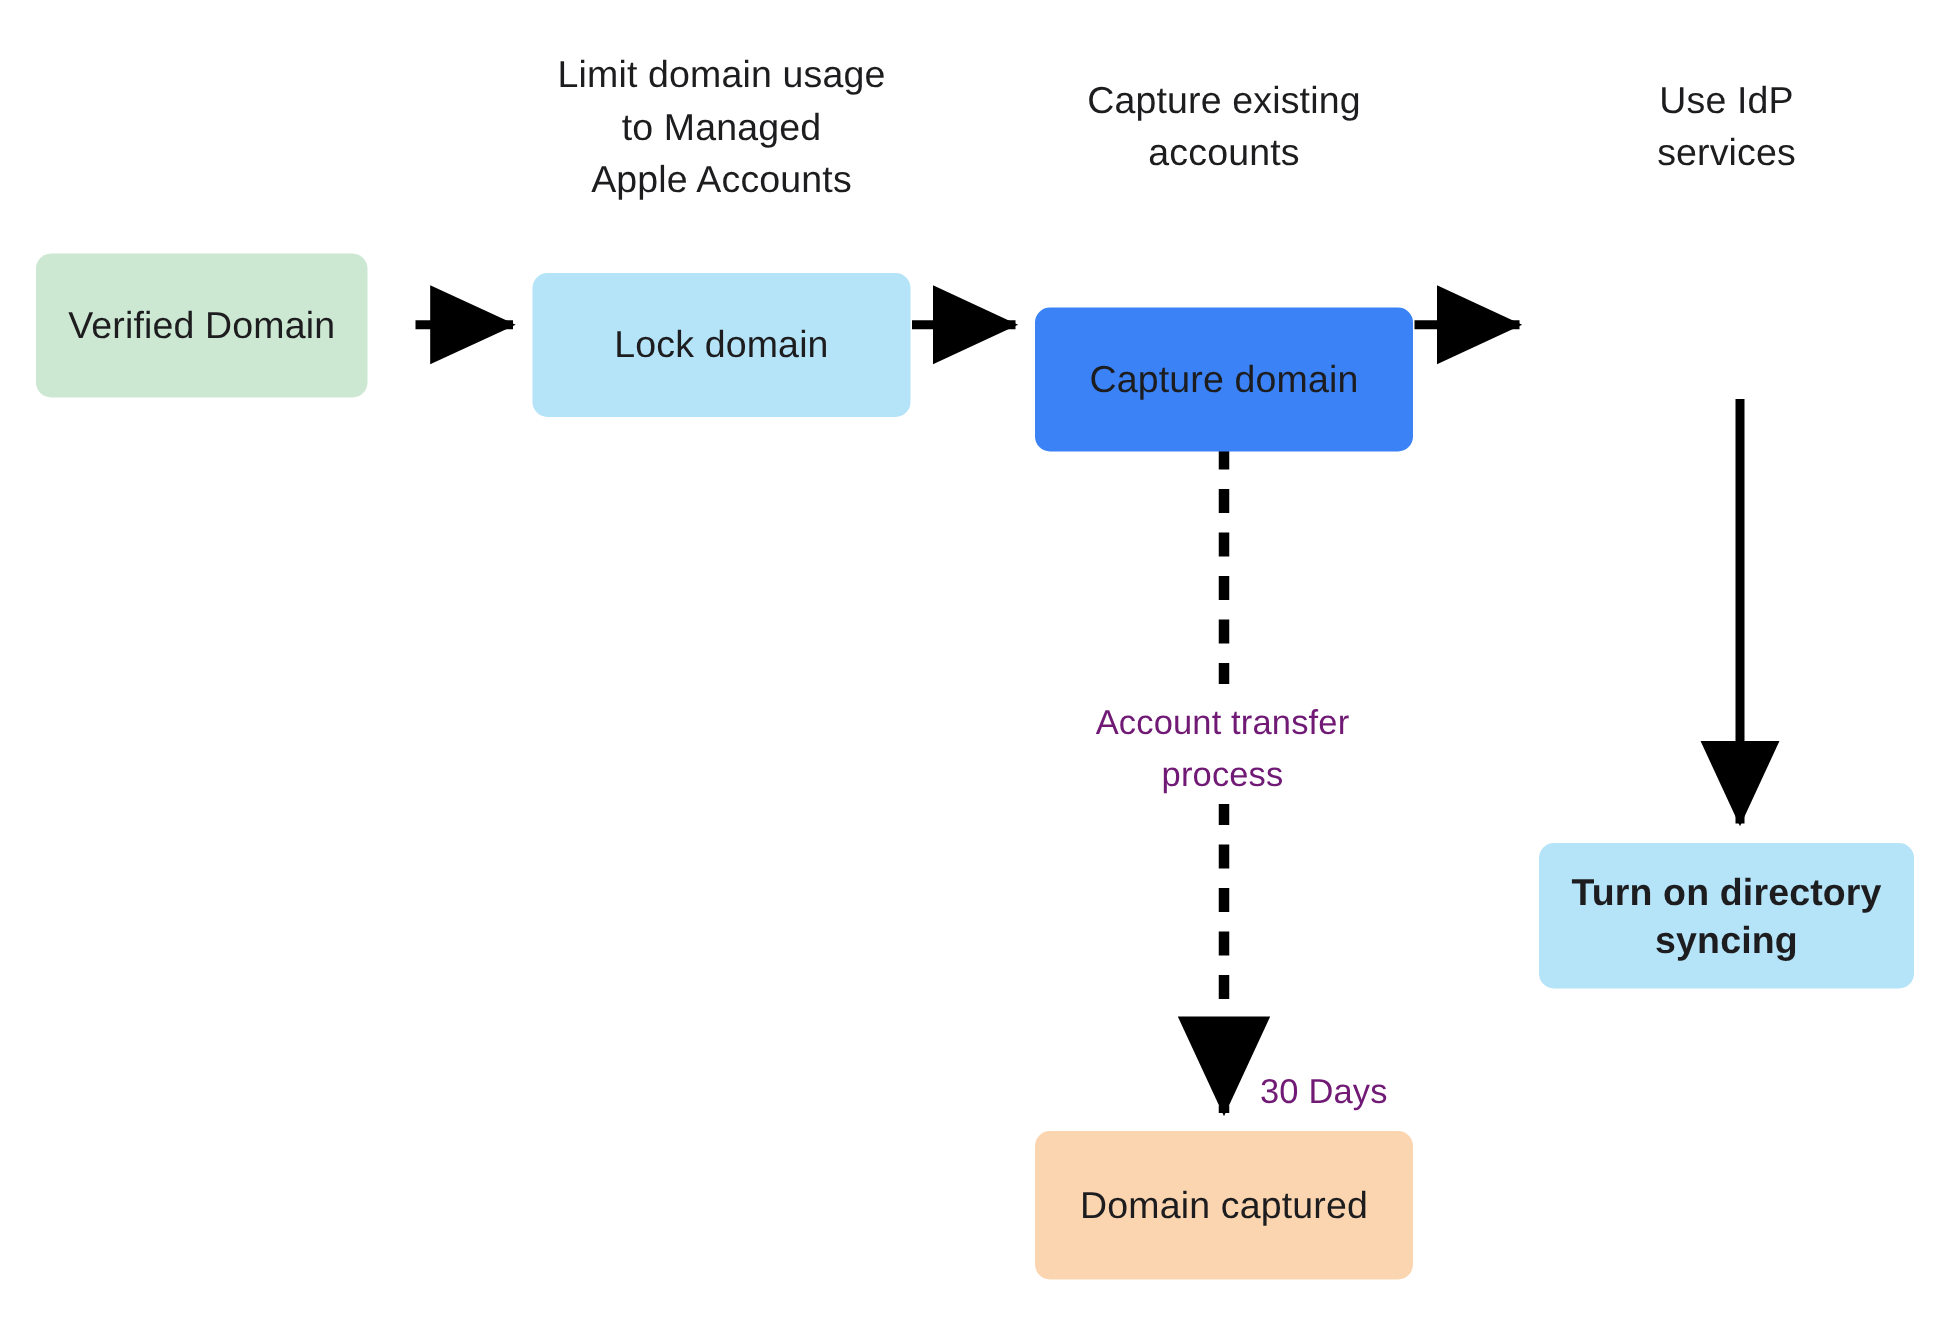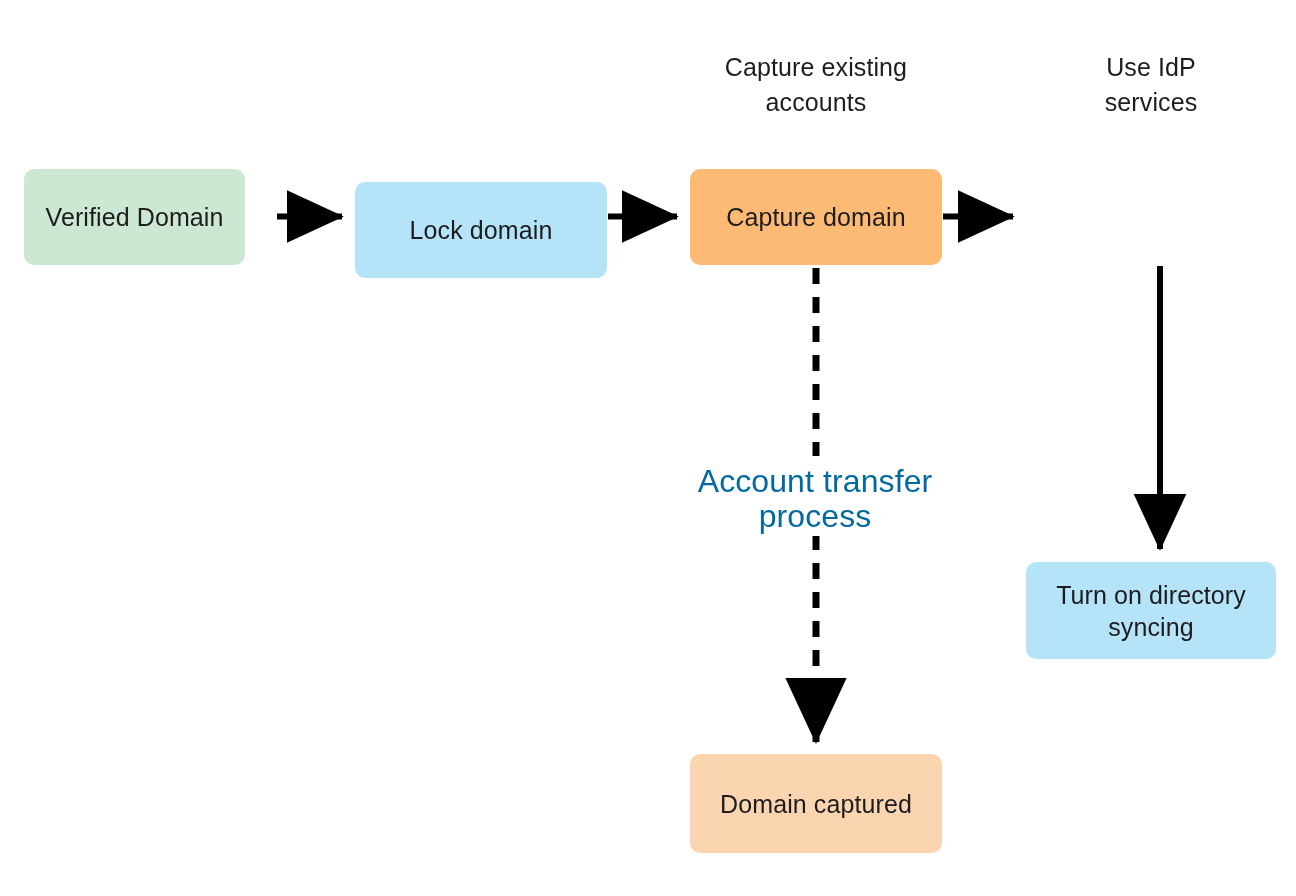--- a/index.html
+++ b/index.html
@@ -37,42 +37,42 @@
     position: absolute;
     text-align: center;
     color: #1d1d1f;
     font-size: 25px;
     line-height: 35px;
     letter-spacing: 0.1px;
     white-space: pre-line;
   }
   .edge-label {
     position: absolute;
-    color: #0369a1;
-    font-size: 32px;
+    color: #701a75;
+    font-size: 23px;
     line-height: 35px;
     letter-spacing: 0.1px;
     text-align: center;
     white-space: pre-line;
     background: #ffffff;
   }
   svg.connectors {
     position: absolute;
     left: 0;
     top: 0;
     width: 1296px;
     height: 896px;
     pointer-events: none;
   }
   
   #node-verified-domain { left: 24px;   top: 169px; width: 221px; height: 96px; }
   #node-lock-domain     { left: 355px;  top: 182px; width: 252px; height: 96px; }
   #node-capture-domain  { left: 690px;  top: 169px; width: 252px; height: 96px; }
   #node-federated-auth  { left: 1026px; top: 169px; width: 250px; height: 96px; }
-  #node-directory-sync  { left: 1026px; top: 562px; width: 250px; height: 97px; }
+  #node-directory-sync  { left: 1026px; top: 562px; width: 250px; height: 97px; font-weight: bold; }
   #node-domain-captured { left: 690px;  top: 754px; width: 252px; height: 99px; }
 
   
   #caption-lock-domain     { left: 330px;  top: 33px;  width: 302px; }
   #caption-capture-domain  { left: 665px;  top: 50px;  width: 302px; }
   #caption-federated-auth  { left: 1000px; top: 50px;  width: 302px; }
 
   
   #label-account-transfer  { left: 664px; top: 462px; width: 302px; padding: 2px 0; }
   #label-30-days           { left: 840px; top: 710px; width: 150px; text-align: left; }
@@ -100,35 +100,39 @@
     <line x1="608" y1="216.5" x2="677" y2="216.5" stroke="#000000" stroke-width="6" marker-end="url(#arrowhead-right)"></line>
 
     <line x1="943" y1="216.5" x2="1013" y2="216.5" stroke="#000000" stroke-width="6" marker-end="url(#arrowhead-right)"></line>
 
     <line x1="1160" y1="266" x2="1160" y2="549" stroke="#000000" stroke-width="6" marker-end="url(#arrowhead-down)"></line>
 
     <line x1="816" y1="268" x2="816" y2="456" stroke="#000000" stroke-width="7" stroke-dasharray="16 13"></line>
     <line x1="816" y1="534" x2="816" y2="742" stroke="#000000" stroke-width="7" stroke-dasharray="16 13" marker-end="url(#arrowhead-down-dashed)"></line>
   </svg>
 
+  <div class="caption" id="caption-lock-domain">Limit domain usage
+to Managed
+Apple Accounts</div>
 
   <div class="caption" id="caption-capture-domain">Capture existing
 accounts</div>
 
   <div class="caption" id="caption-federated-auth">Use IdP
 services</div>
 
   <div class="node" id="node-verified-domain" style="background:#cde8d2;">Verified Domain</div>
 
   <div class="node" id="node-lock-domain" style="background:#b5e3f8;">Lock domain</div>
 
-  <div class="node" id="node-capture-domain" style="background:#fdba74;">Capture domain</div>
+  <div class="node" id="node-capture-domain" style="background:#3b82f6;margin-top:36px;">Capture domain</div>
 
 
   <div class="node" id="node-directory-sync" style="background:#b5e3f8;">Turn on directory syncing</div>
 
   <div class="node" id="node-domain-captured" style="background:#fbd5b0;">Domain captured</div>
 
   <div class="edge-label" id="label-account-transfer">Account transfer
 process</div>
 
+  <div class="edge-label" id="label-30-days">30 Days</div>
 
 </div>
 
 </body></html>

